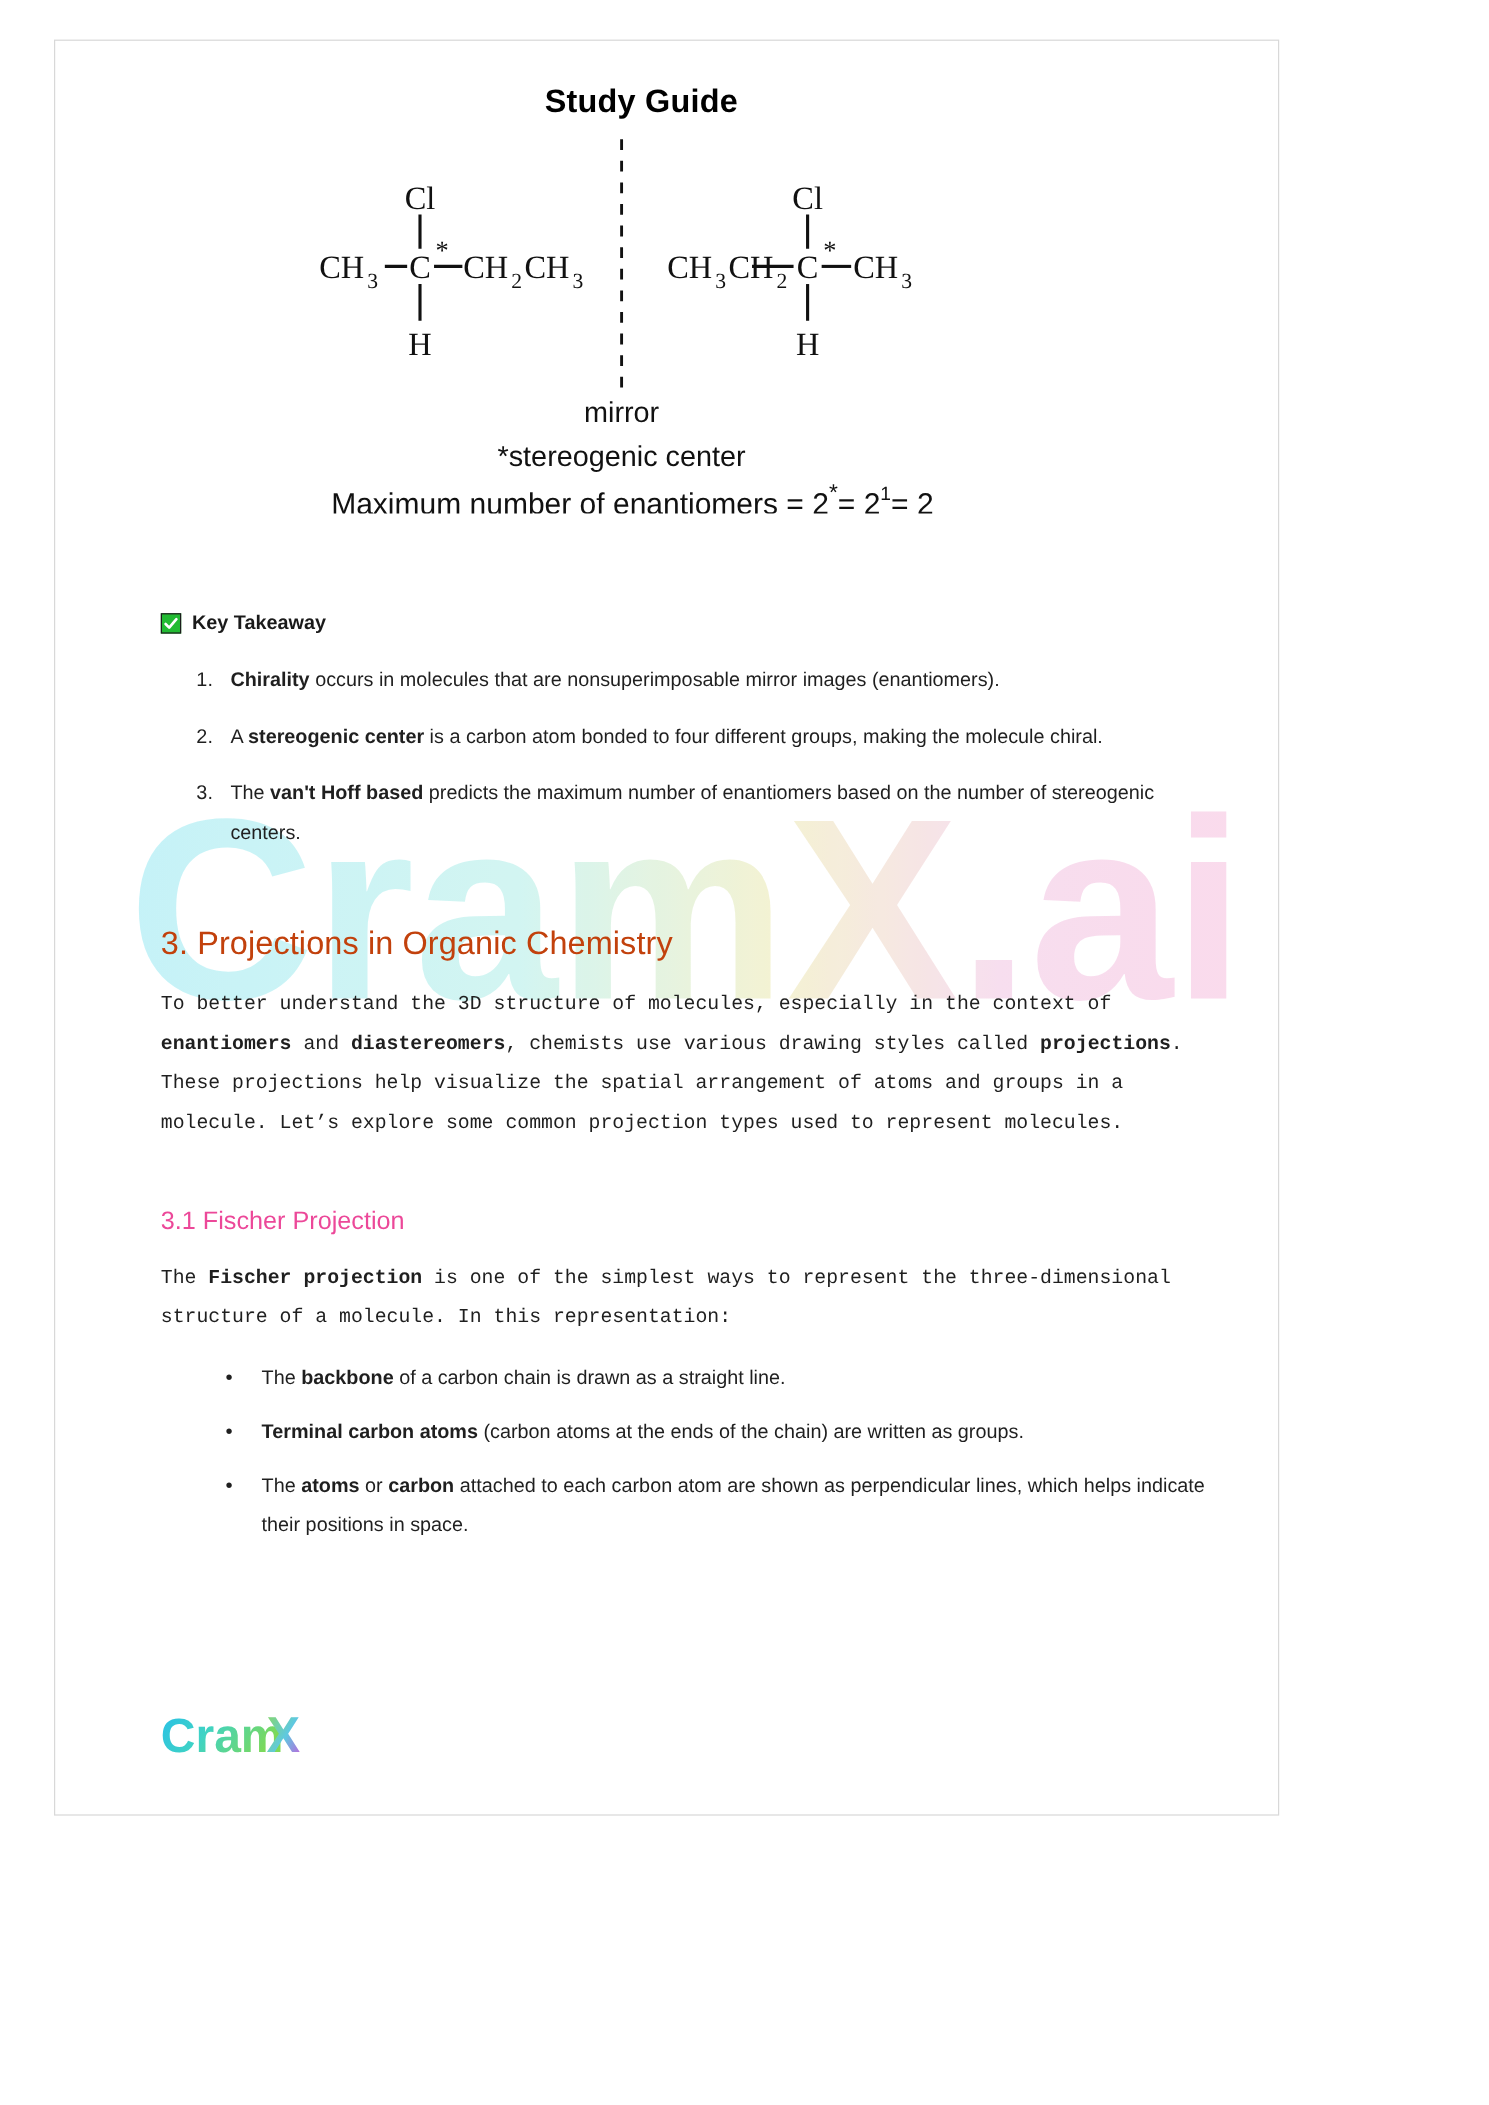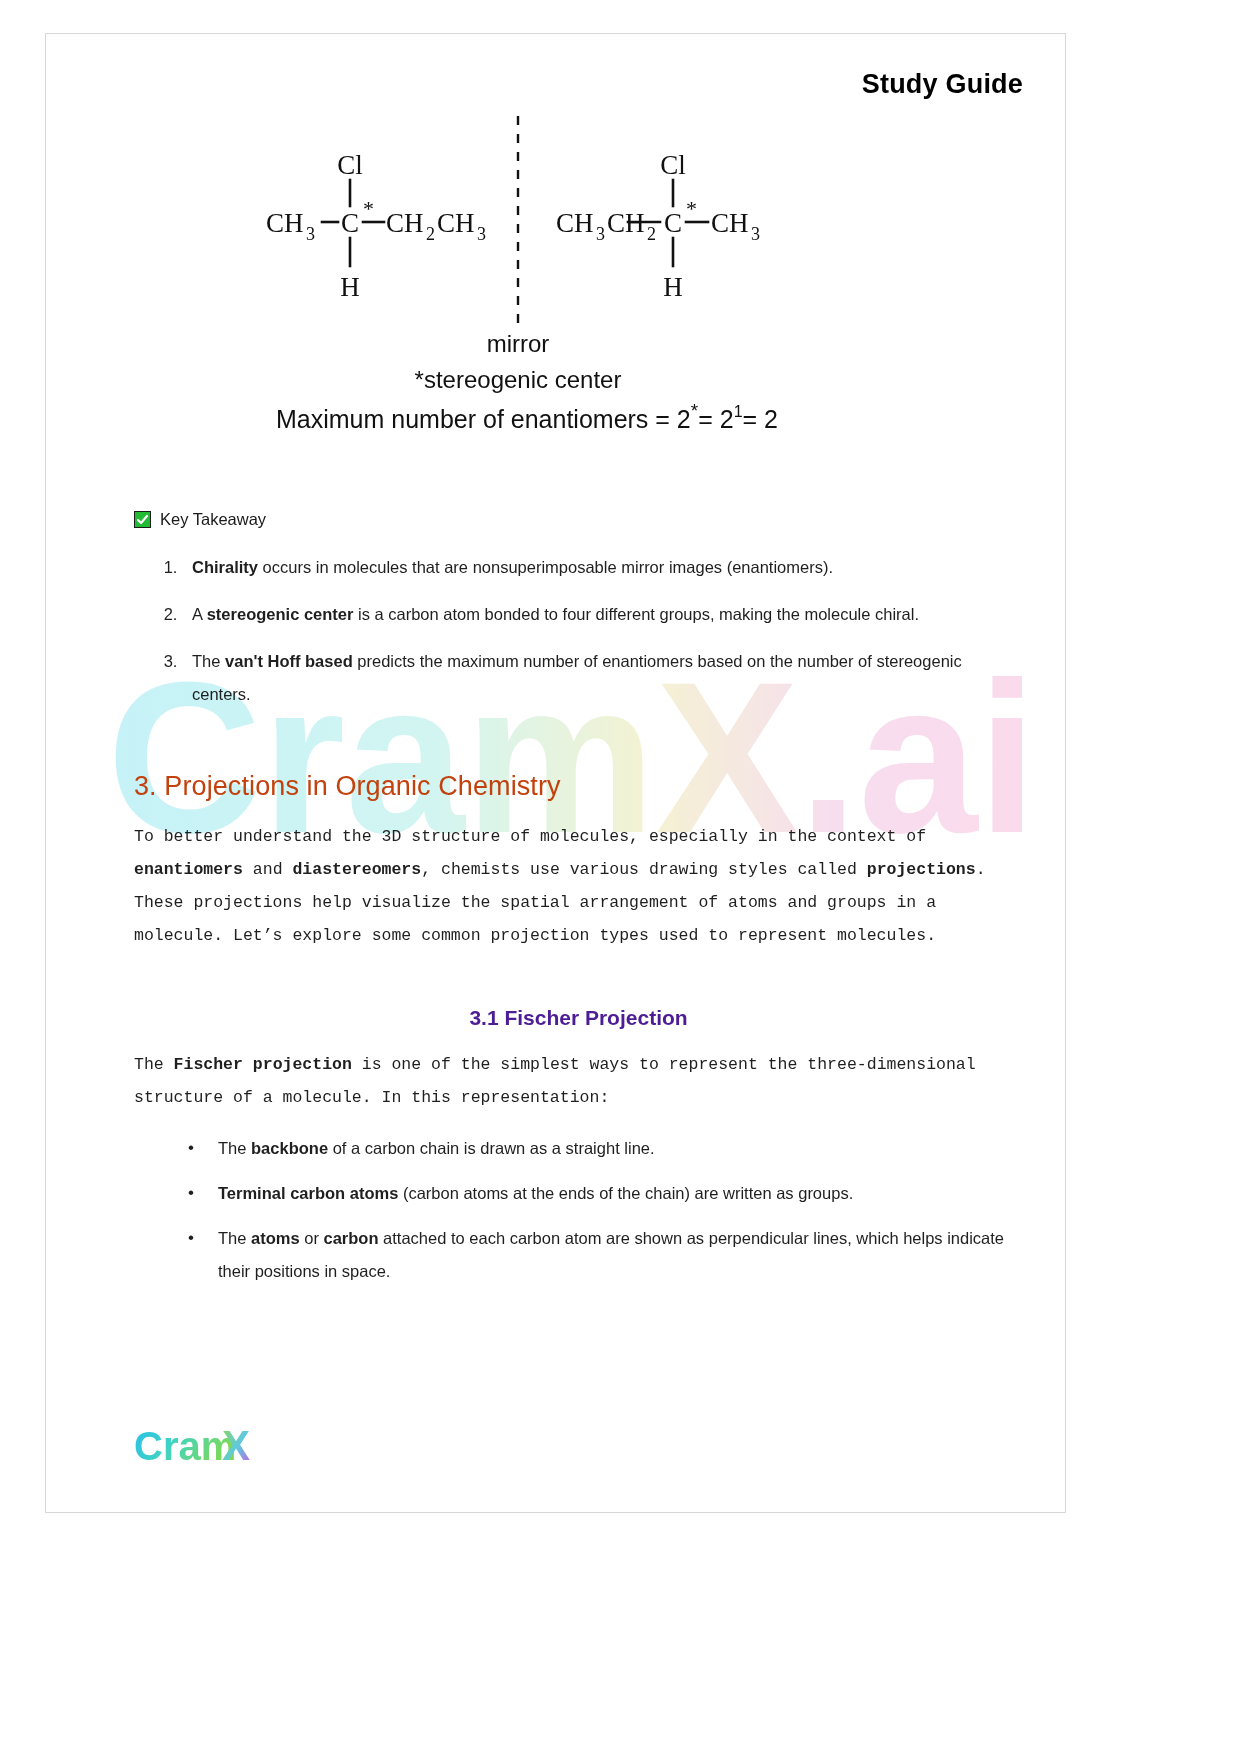--- a/index.html
+++ b/index.html
@@ -45,21 +45,21 @@
     pointer-events: none;
     z-index: 0;
     text-align: center;
   }
   .watermark svg { display: block; width: 100%; height: 100%; }
 
   
   .doc-header {
     position: relative;
     z-index: 2;
-    text-align: right;
+    text-align: center;
     padding: 35px 42px 0 0;
   }
   .doc-header .title {
     font-size: 27px;
     font-weight: bold;
     color: #000000;
     letter-spacing: 0.2px;
   }
 
   
@@ -92,21 +92,21 @@
     background: #22bb33;
     border: 1px solid #1c1c1c;
     display: inline-flex;
     align-items: center;
     justify-content: center;
     flex: 0 0 auto;
   }
   .check-box svg { display:block; }
   .takeaway-label {
     font-size: 16.5px;
-    font-weight: normal;
+    font-weight: bold;
     color: #1a1a1a;
   }
 
   ol.takeaways {
     margin: 22px 0 0 0;
     padding-left: 48px;
     list-style: decimal;
   }
   ol.takeaways li {
     font-size: 16.5px;
@@ -119,24 +119,23 @@
 
   h2.section-title {
     font-size: 27px;
     font-weight: normal;
     color: #c2410c;
     margin: 60px 0 0 0;
     letter-spacing: 0.1px;
   }
   h3.sub-title {
     font-size: 21px;
-    font-weight: bold;
-    color: #4c1d95;
+    font-weight: normal;
+    color: #ec4899;
     margin: 54px 0 0 0;
-    text-align: center;
   }
 
   p.para {
     font-size: 16.5px;
     line-height: 2.0;
     color: #1f1f1f;
     margin: 18px 0 0 0;
     font-family: Liberation Mono, monospace;
   }
 

